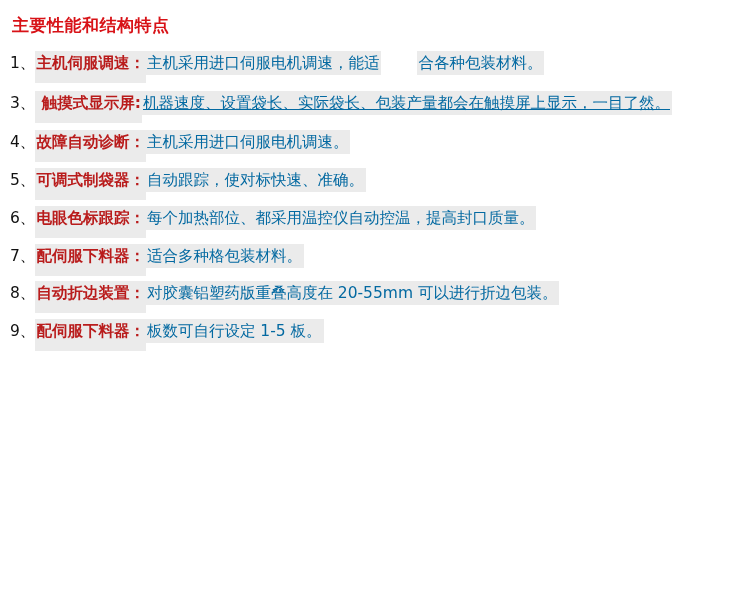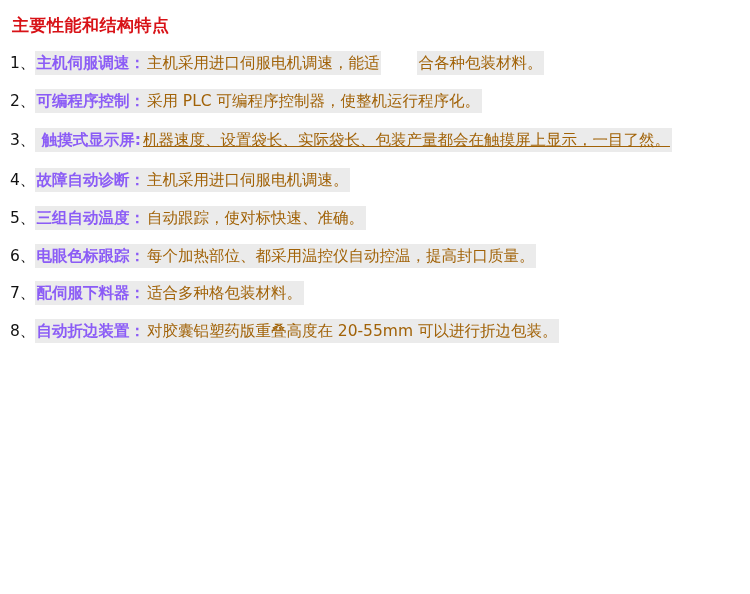--- a/index.html
+++ b/index.html
@@ -40,28 +40,28 @@
     padding: 0;
     line-height: 2.05;
     font-size: 15.5px;
     white-space: normal;
   }
   .idx {
     color: #111111;
     font-size: 15.5px;
   }
   .term {
-    color: #8b5cf6;
+    color: #b91c1c;
     font-weight: bold;
     background: #ebebeb;
     font-size: 15.5px;
-    padding: 3px 1px 3px 1px;
+    padding: 3px 1px 11px 1px;
   }
   .desc {
-    color: #a16207;
+    color: #0369a1;
     background: #ebebeb;
     font-size: 15.5px;
     padding: 3px 2px 3px 1px;
   }
   .item-3 .desc {
     line-height: 2.3;
     text-decoration: underline;
   }
   .spacer-gap {
     display: inline-block;
@@ -74,43 +74,43 @@
 <div class="page">
 
   <div class="doc-title">主要性能和结构特点</div>
 
   <div class="feature-list">
 
     <div class="feature-item item-1">
       <span class="idx">1、</span><span class="term">主机伺服调速：</span><span class="desc">主机采用进口伺服电机调速，能适</span><span class="spacer-gap"></span><span class="desc">合各种包装材料。</span>
     </div>
 
-    <div class="feature-item item-2">
-      <span class="idx">2、</span><span class="term">可编程序控制：</span><span class="desc">采用 PLC 可编程序控制器，使整机运行程序化。</span>
-    </div>
 
     <div class="feature-item item-3">
       <span class="idx">3、</span><span class="term"> 触摸式显示屏:</span><span class="desc">机器速度、设置袋长、实际袋长、包装产量都会在触摸屏上显示，一目了然。</span>
     </div>
 
     <div class="feature-item item-4">
       <span class="idx">4、</span><span class="term">故障自动诊断：</span><span class="desc">主机采用进口伺服电机调速。</span>
     </div>
 
     <div class="feature-item item-5">
-      <span class="idx">5、</span><span class="term">三组自动温度：</span><span class="desc">自动跟踪，使对标快速、准确。</span>
+      <span class="idx">5、</span><span class="term">可调式制袋器：</span><span class="desc">自动跟踪，使对标快速、准确。</span>
     </div>
 
     <div class="feature-item item-6">
       <span class="idx">6、</span><span class="term">电眼色标跟踪：</span><span class="desc">每个加热部位、都采用温控仪自动控温，提高封口质量。</span>
     </div>
 
     <div class="feature-item item-7">
       <span class="idx">7、</span><span class="term">配伺服下料器：</span><span class="desc">适合多种格包装材料。</span>
     </div>
 
     <div class="feature-item item-8">
       <span class="idx">8、</span><span class="term">自动折边装置：</span><span class="desc">对胶囊铝塑药版重叠高度在 20-55mm 可以进行折边包装。</span>
     </div>
 
+    <div class="feature-item item-9">
+      <span class="idx">9、</span><span class="term">配伺服下料器：</span><span class="desc">板数可自行设定 1-5 板。</span>
+    </div>
 
   </div>
 </div>
 
 </body></html>

